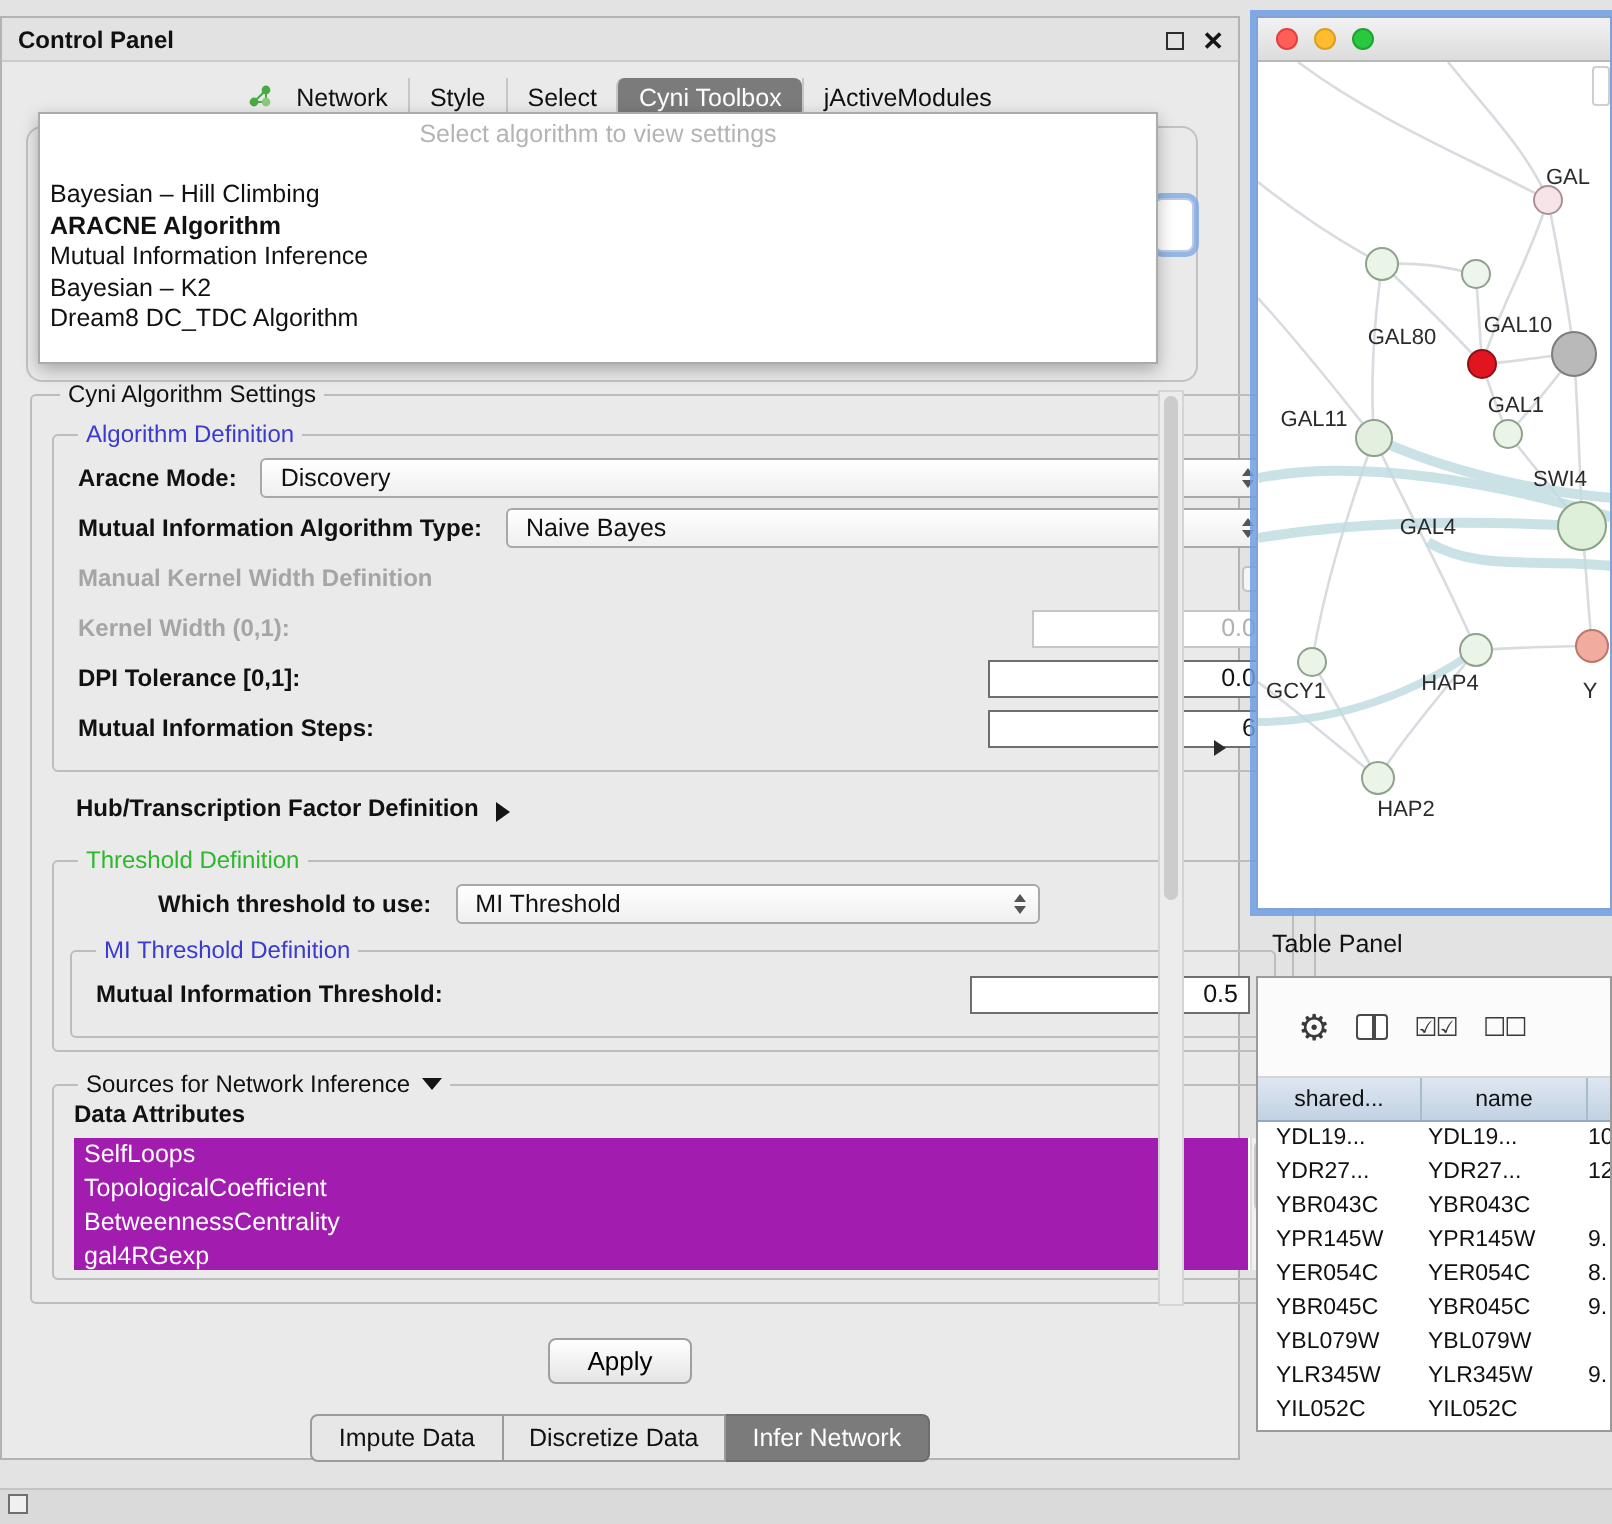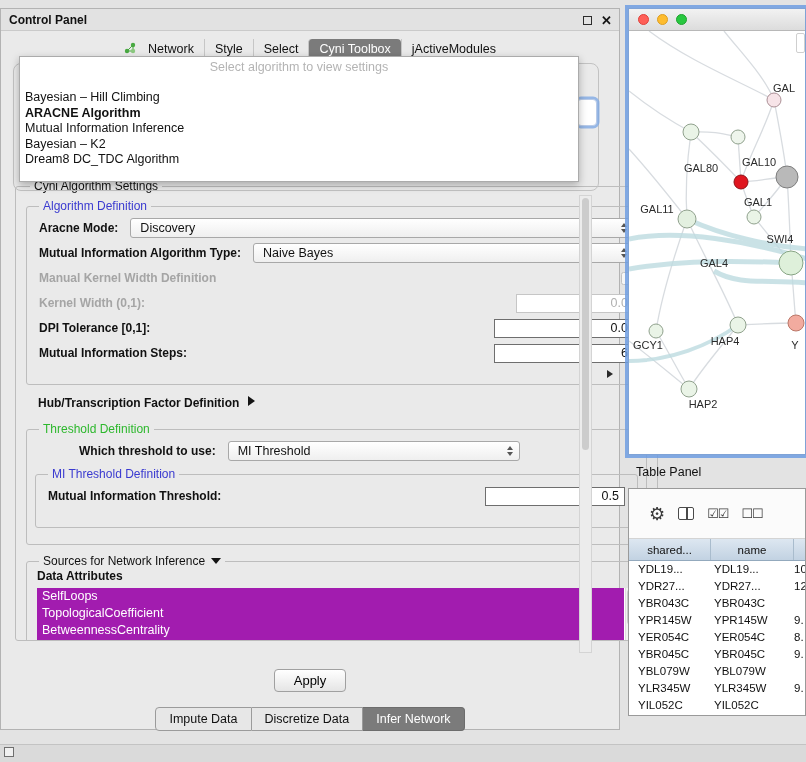--- a/index.html
+++ b/index.html
@@ -34,47 +34,47 @@
   
   .dropdown {
     position:absolute; left:18px; top:47px; width:560px; height:126px; z-index:10;
     background:#fff; border:1px solid #ababab; box-shadow:0 3px 8px rgba(0,0,0,0.28);
   }
   .dd-ph { margin-top:3px; text-align:center; color:#b4b4b4; font-size:12.5px; }
   .dd-items { margin-top:16px; }
   .dd-item { font-size:12.5px; line-height:15.5px; padding-left:5px; white-space:nowrap; }
   .dd-item.sel { font-weight:bold; }
   
-  fieldset { margin:0; padding:0 8px 16px; border:1px solid #bdbdbd; border-radius:3px; min-width:0; }
+  fieldset { margin:0; padding:0 8px 6px; border:1px solid #bdbdbd; border-radius:3px; min-width:0; }
   legend { padding:0 4px; font-size:12px; margin-left:4px; }
   .lg-blue { color:#3a3ad0; }
   .lg-green { color:#2db82d; }
   .settings {
-    position:absolute; left:14px; top:170px; width:643px; height:462px;
+    position:absolute; left:14px; top:181px; width:643px; height:462px;
     padding:0 10px 0; overflow:hidden;
   }
   .fs { margin-top:6px; }
   .row { display:flex; align-items:center; height:20px; margin:5px 4px; font-size:12px; }
   .lbl { font-weight:bold; white-space:nowrap; }
   .dis { color:#a5a5a5; }
   .combo {
     position:relative; flex:1; height:20px; margin-left:12px;
     border:1px solid #a8a8a8; border-radius:3px; background:linear-gradient(#ffffff,#efefef);
     display:flex; align-items:center; padding:0 22px 0 9px; font-size:12.5px;
   }
   .combo-arrows { position:absolute; right:6px; top:4px; display:flex; flex-direction:column; gap:2px; }
   .combo-arrows .up { width:0; height:0; border-left:3.5px solid transparent; border-right:3.5px solid transparent; border-bottom:4.5px solid #555; }
   .combo-arrows .dn { width:0; height:0; border-left:3.5px solid transparent; border-right:3.5px solid transparent; border-top:4.5px solid #555; }
   .num {
     height:19px; border:1px solid #6e6e6e; background:#fff; font-size:12.5px;
     text-align:right; padding:0 5px; margin-left:auto; width:140px; font-family:inherit; color:#111;
   }
   .num.kernel { width:118px; border-color:#c6c6c6; color:#b0b0b0; }
   .cbx { margin-left:auto; width:13px; height:13px; border:1px solid #c2c2c2; background:#f6f6f6; border-radius:2.5px; }
-  .hub { display:flex; align-items:flex-start; gap:9px; margin:11px 4px 9px 12px; font-size:12px; font-weight:bold; }
+  .hub { display:flex; align-items:flex-end; gap:9px; margin:11px 4px 9px 12px; font-size:12px; font-weight:bold; }
   .tri-right { width:0; height:0; border-top:5px solid transparent; border-bottom:5px solid transparent; border-left:7px solid #141414; }
   .tri-down { display:inline-block; width:0; height:0; border-left:5px solid transparent; border-right:5px solid transparent; border-top:6px solid #141414; margin-left:6px; vertical-align:1px; }
   .fs-thresh { margin-top:12px; }
   .which { padding-left:40px; }
   .which .combo { flex:none; width:292px; }
   .fs-mi { margin-top:6px; }
   .fs-src { margin-top:9px; padding-bottom:2px; }
   .attr-title { font-weight:bold; font-size:12px; margin:1px 0 5px 2px; }
   .attr-list { position:relative; height:66px; margin:0 2px 2px; background:#fff; overflow:hidden; }
   .attr-items { position:absolute; left:0; top:0; right:12px; }

